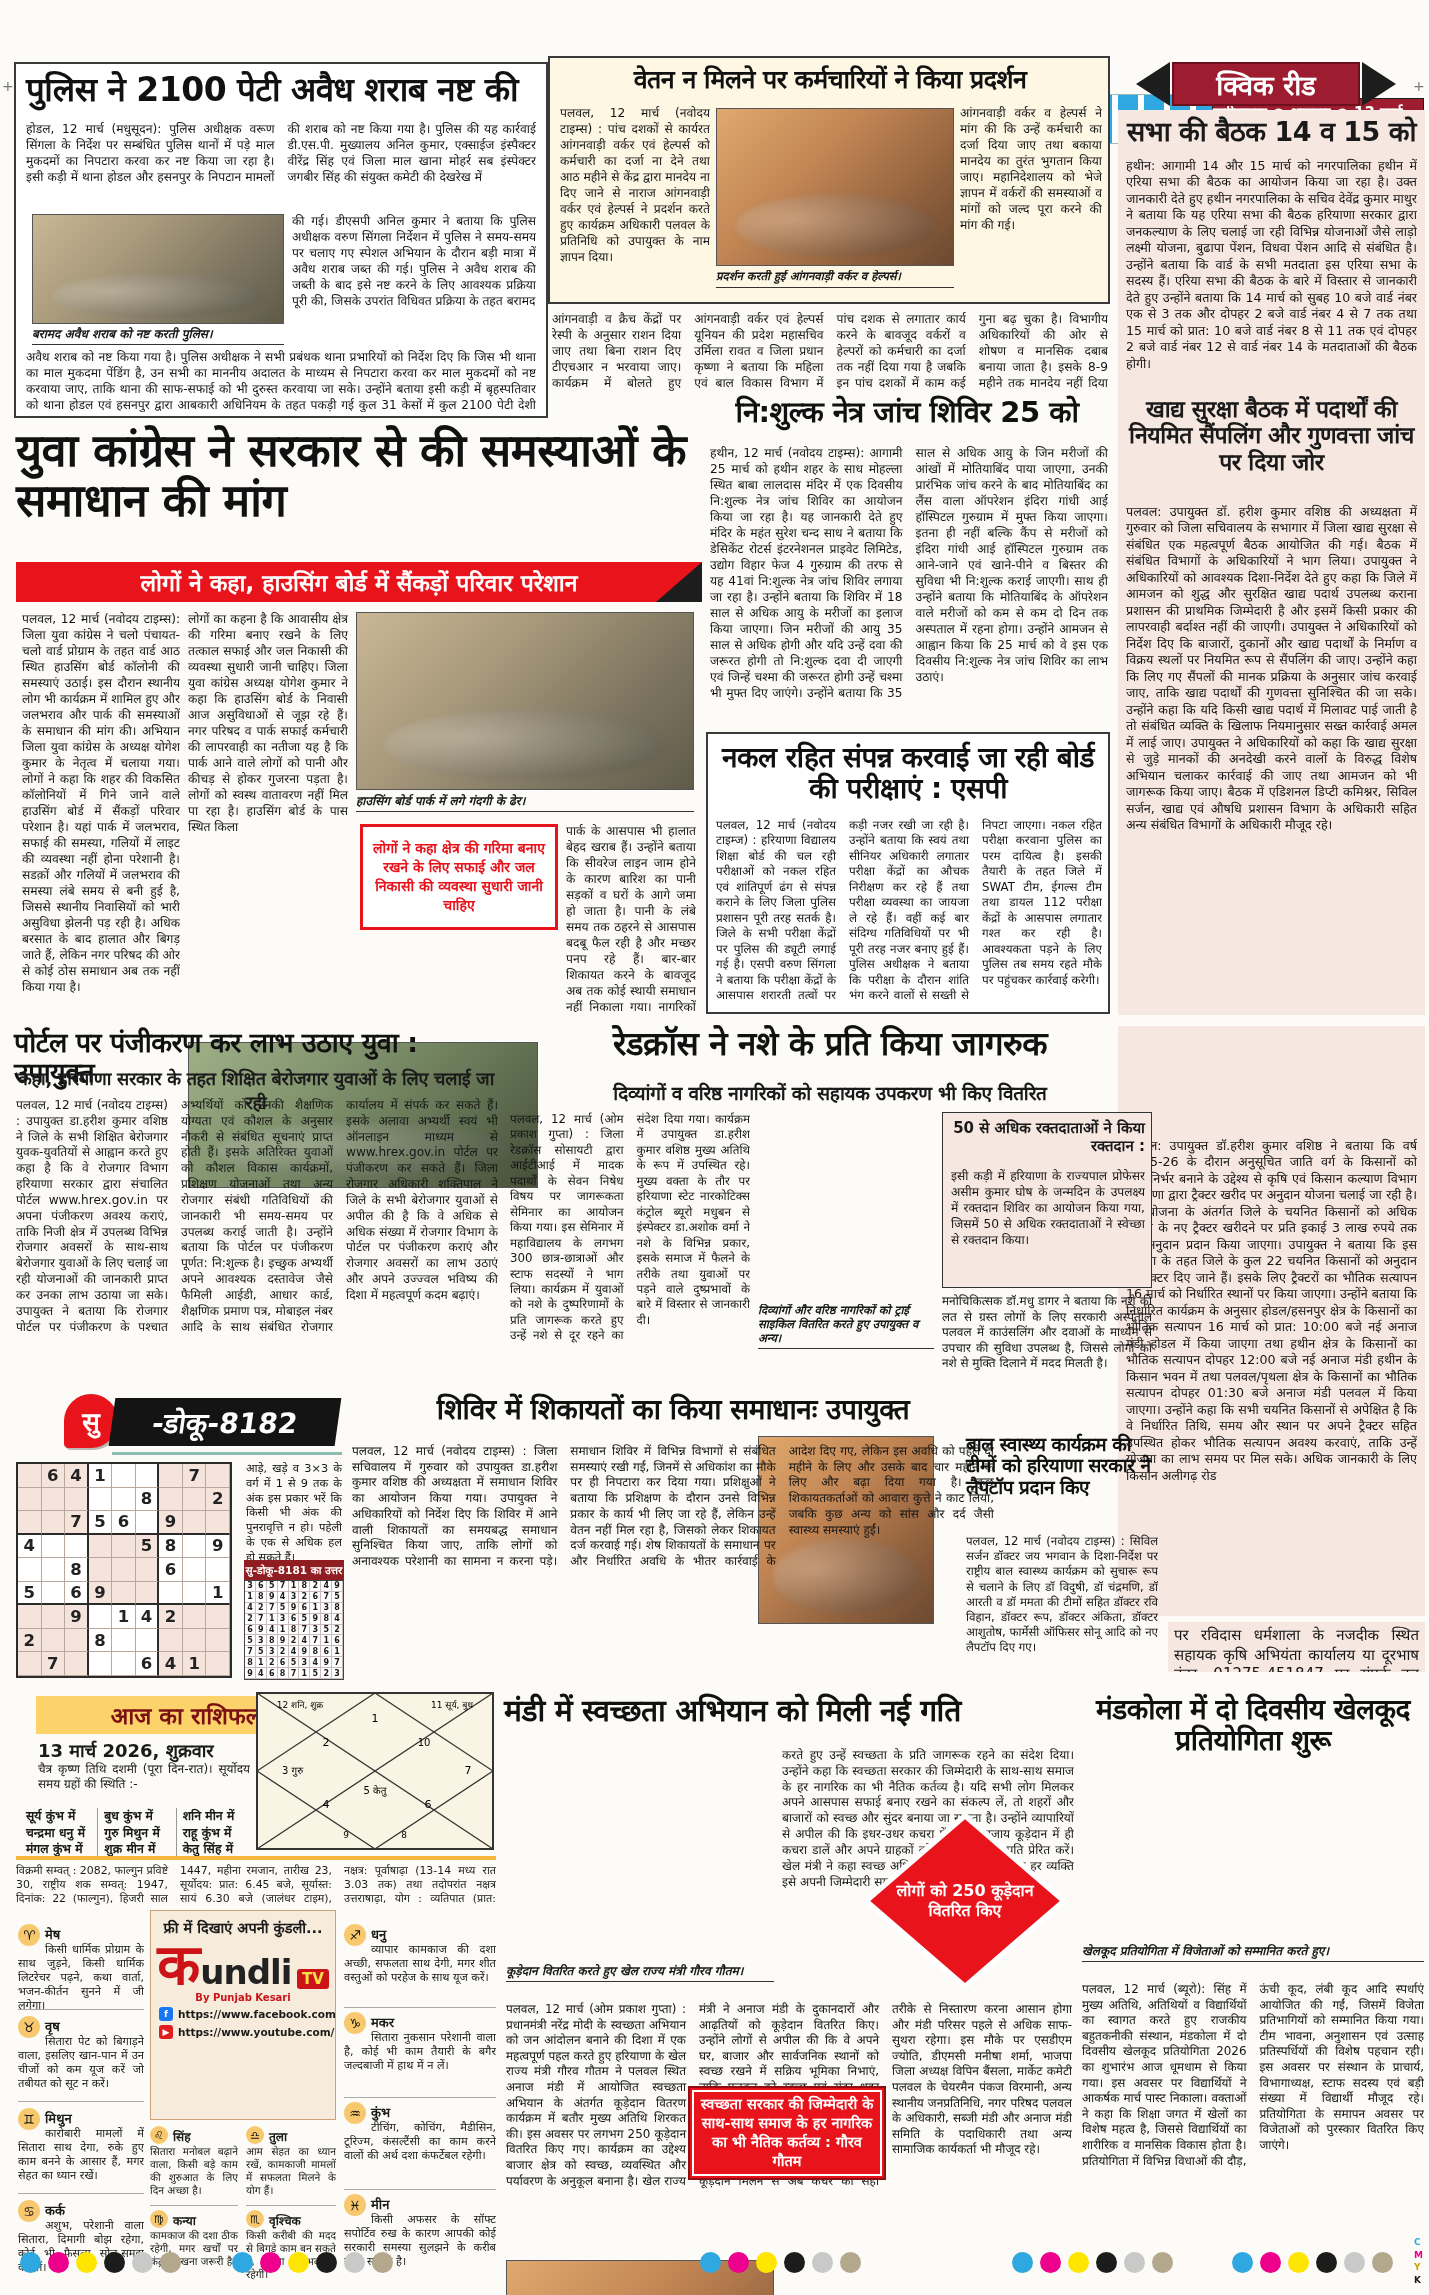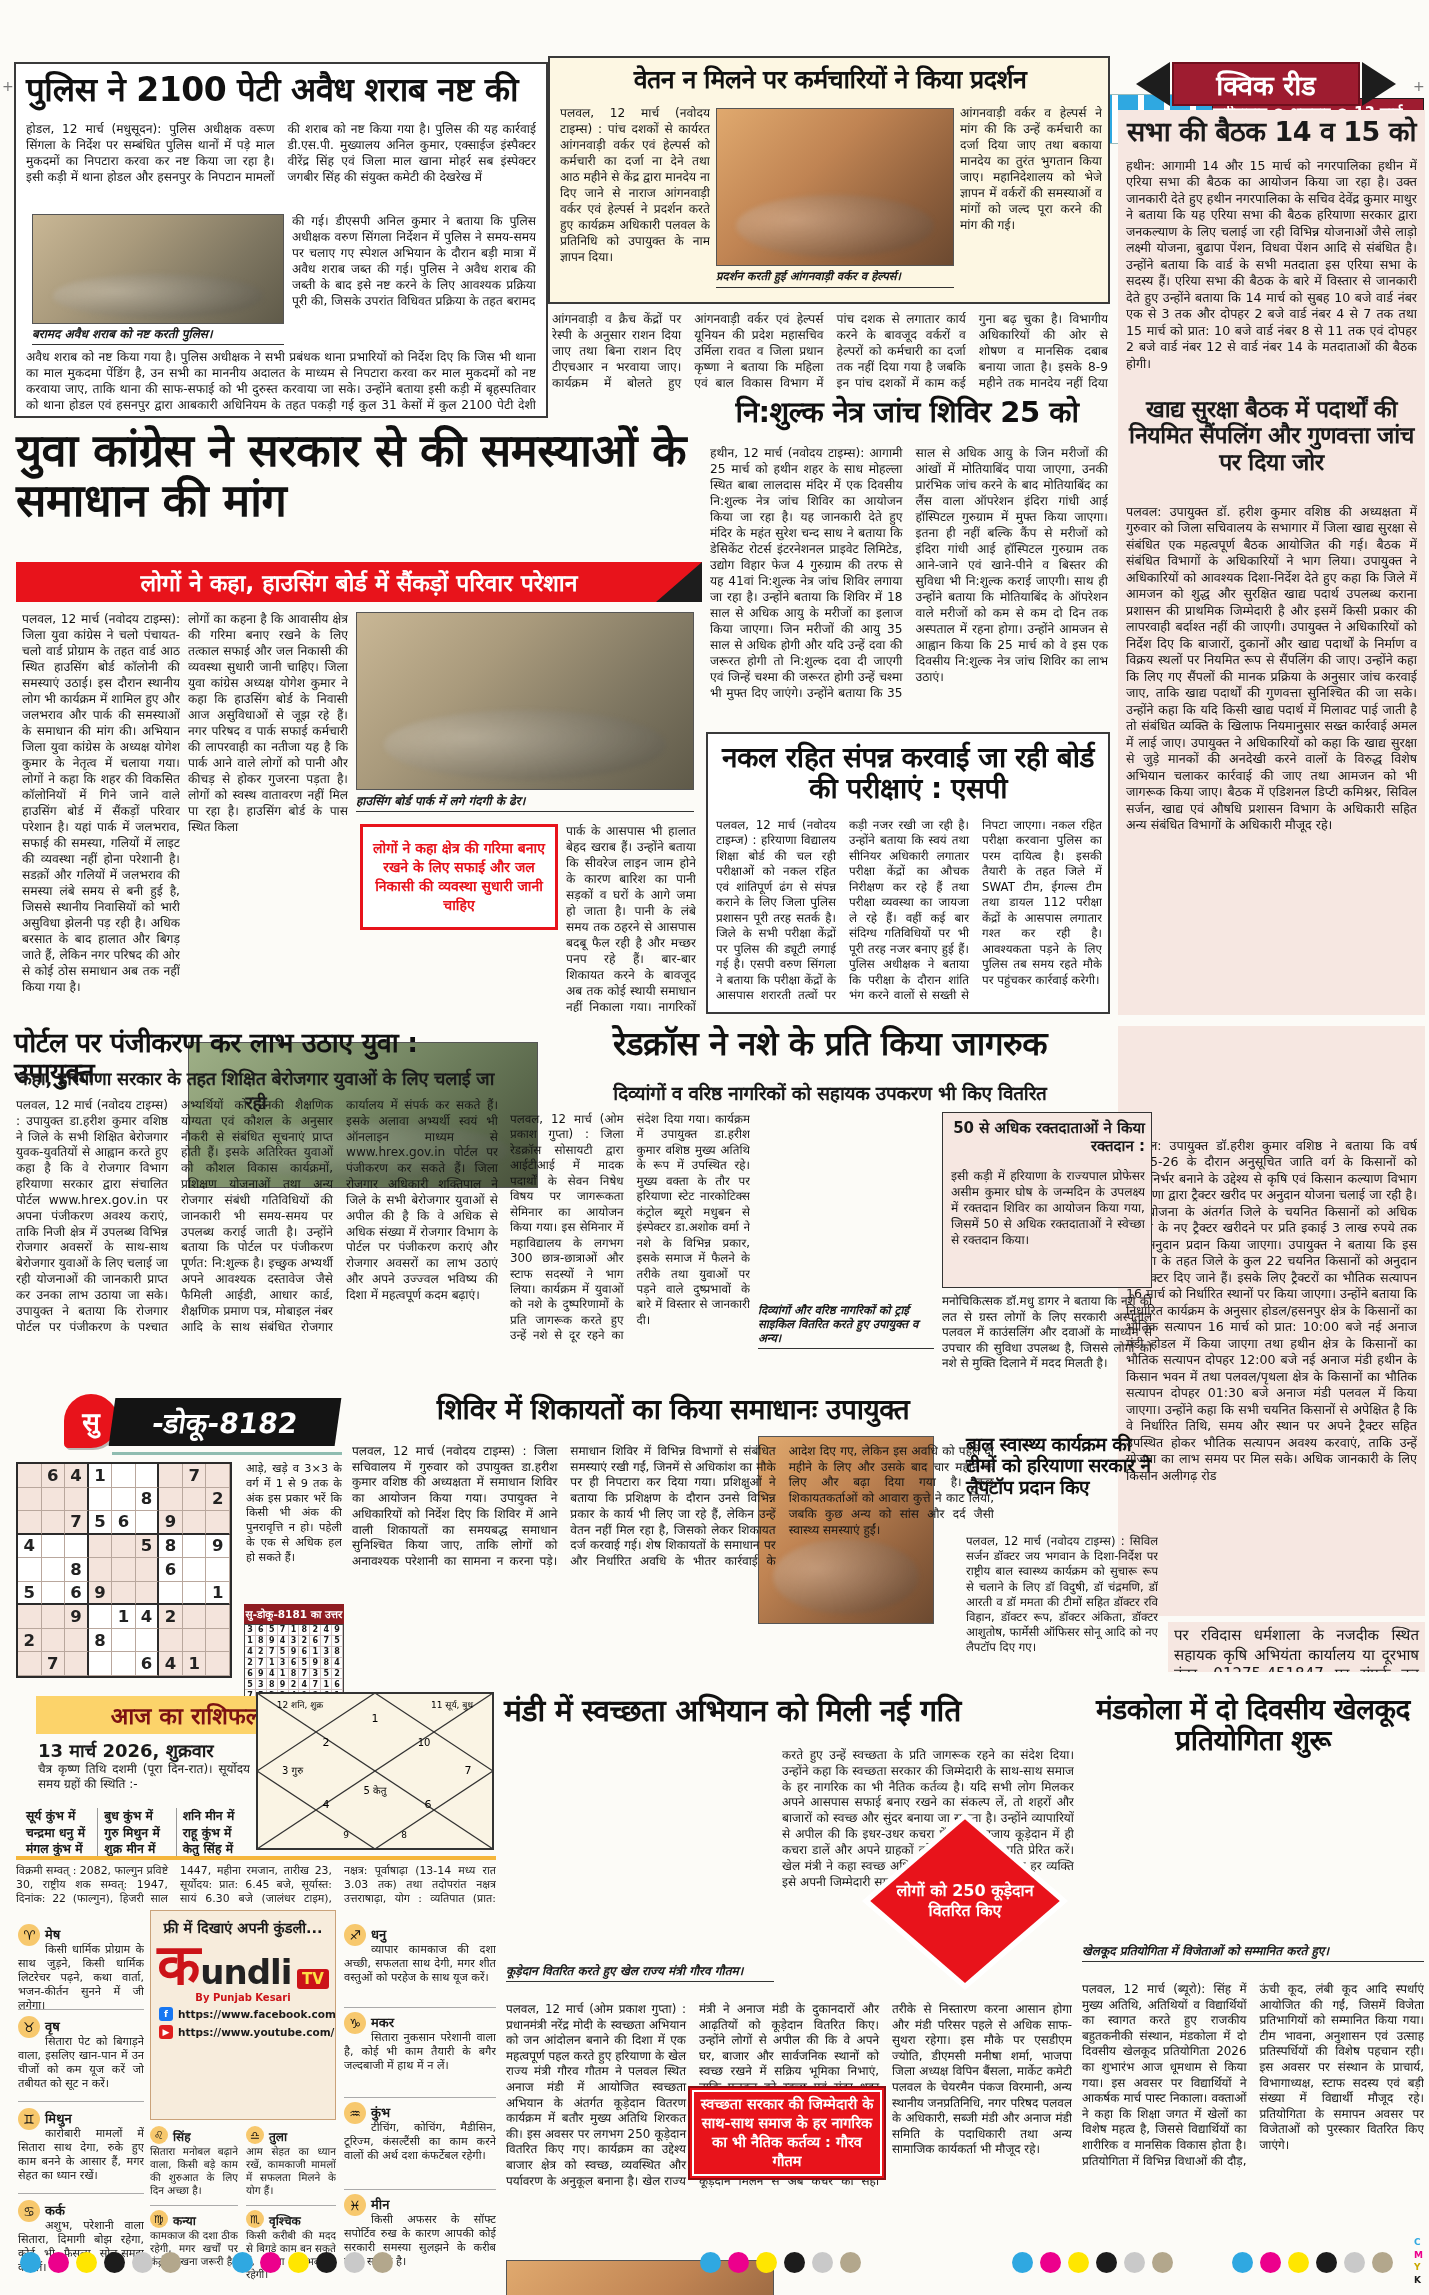--- a/index.html
+++ b/index.html
@@ -256,21 +256,21 @@
       <div class="su-cell shade">7</div>
       <div class="su-cell shade vr"></div>
       <div class="su-cell"></div>
       <div class="su-cell"></div>
       <div class="su-cell vr">6</div>
       <div class="su-cell shade">4</div>
       <div class="su-cell shade">1</div>
       <div class="su-cell shade"></div>
     </div>
   <div class="abs bodytxt just" style="left:246px;top:1462px;width:96px;height:120px;font-size:11.3px;">आड़े, खड़े व 3×3 के वर्ग में 1 से 9 तक के अंक इस प्रकार भरें कि किसी भी अंक की पुनरावृत्ति न हो। पहेली के एक से अधिक हल हो सकते हैं।</div>
-  <div class="abs" style="left:244px;top:1560px;width:100px;margin-top:44px;">
+  <div class="abs" style="left:244px;top:1560px;width:100px;">
     <div class="ans-head" style="height:20px;">सु-डोकू-8181 का उत्तर</div>
     <div class="ans-grid" style="width:100px;height:100px;">
         <div class="ans-cell">3</div>
         <div class="ans-cell">6</div>
         <div class="ans-cell vr">5</div>
         <div class="ans-cell">7</div>
         <div class="ans-cell">1</div>
         <div class="ans-cell vr">8</div>
         <div class="ans-cell">2</div>
         <div class="ans-cell">4</div>

